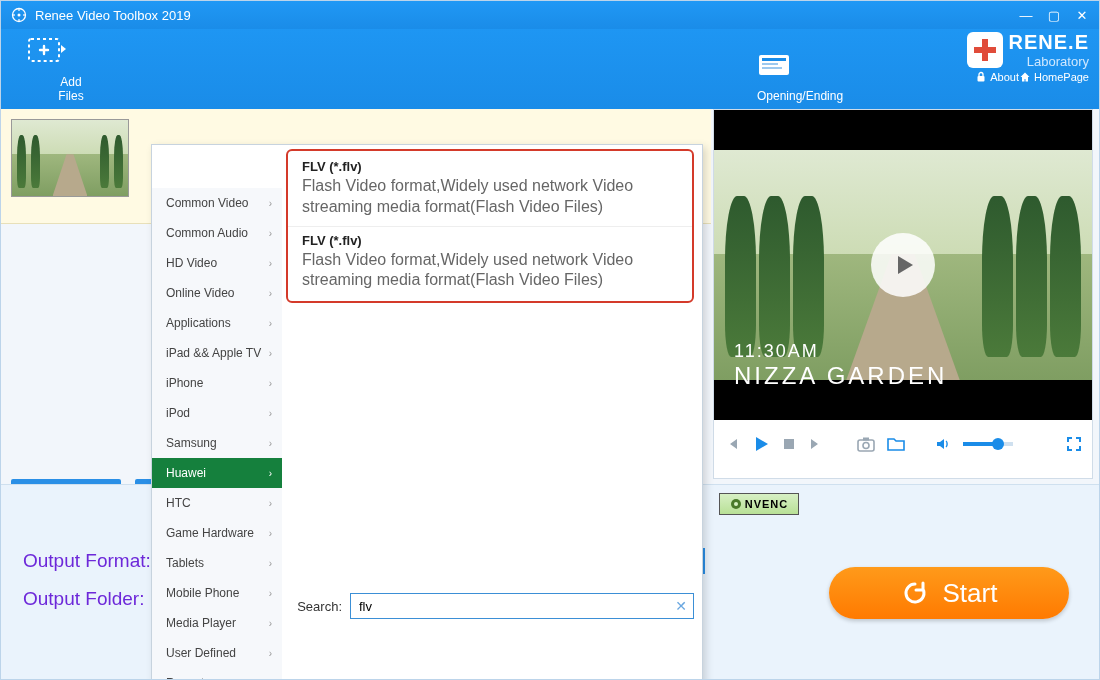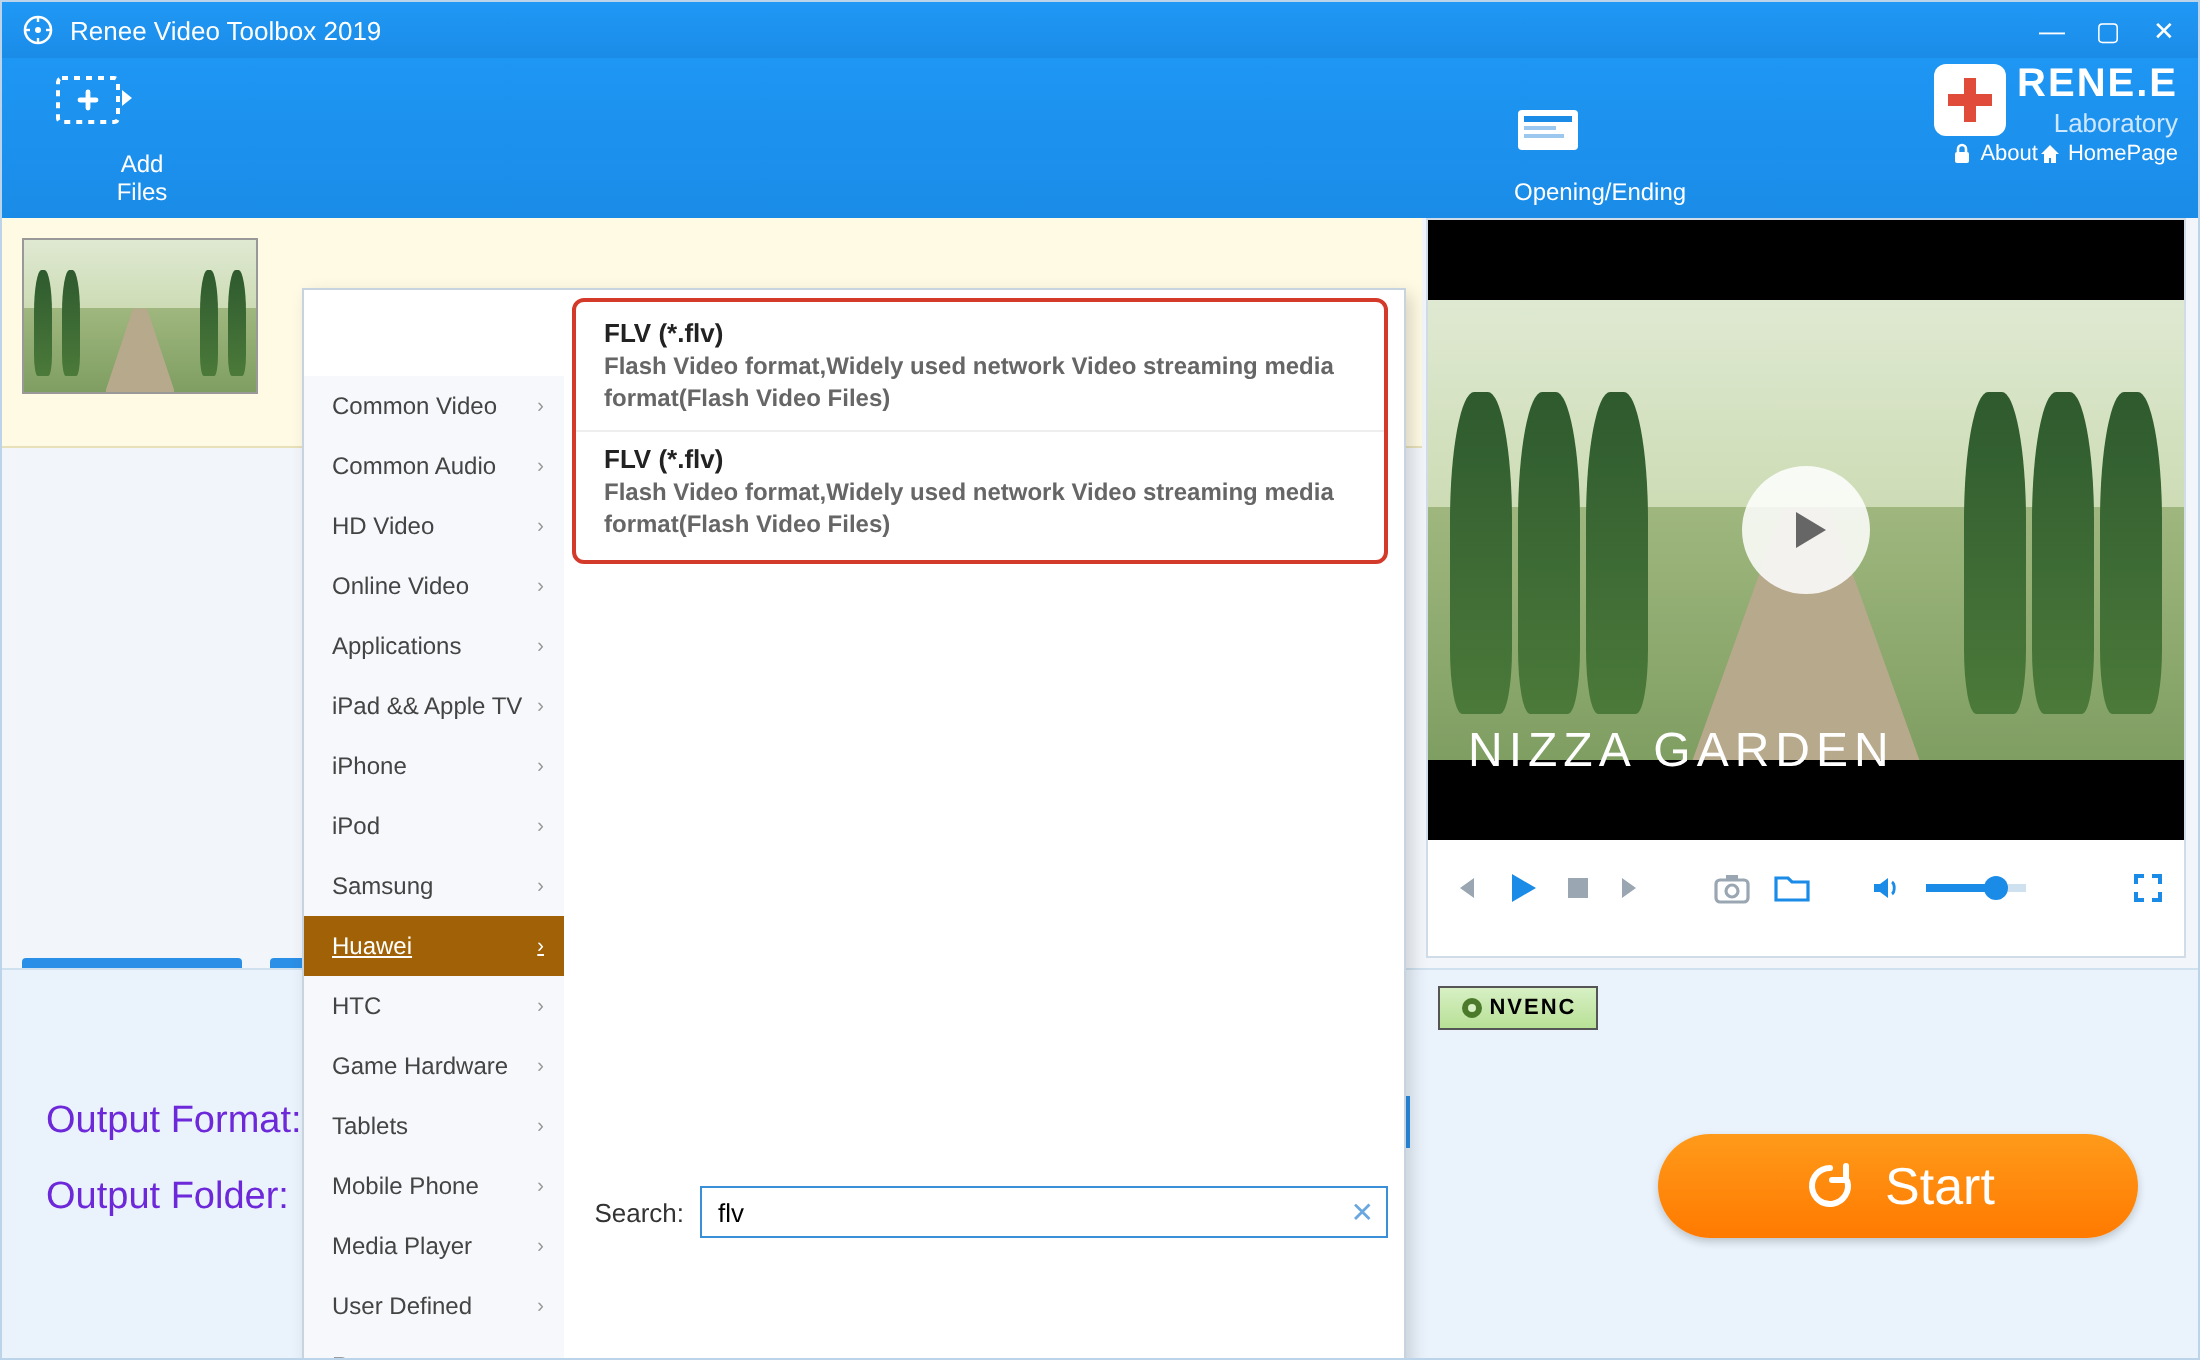--- a/index.html
+++ b/index.html
@@ -52,29 +52,29 @@
   .volslider{width:50px; height:4px; background:#cfe0ef; position:relative;}
   .volslider .fill{position:absolute;left:0;top:0;height:100%;width:70%;background:#1a8ce8;}
   .volslider .knob{position:absolute;left:70%;top:-4px;width:12px;height:12px;border-radius:50%;background:#1a8ce8;transform:translateX(-6px);}
   
   .clearbtns{position:absolute; left:10px; top:370px; display:flex; gap:14px;}
   .smallbtn{width:110px; height:24px; background:#2a8fe6;color:#fff;font-size:13px;display:flex;align-items:center;justify-content:center;cursor:pointer;border-radius:2px;}
   
   .flyout { position:absolute; left:150px; top:35px; width:552px; background:#fff; border:1px solid #c7d3de; box-shadow:3px 3px 8px rgba(0,0,0,0.15); z-index:50;}
   .flyout .catcol { width:130px; float:left; background:#f6f8fb;margin-top:43px;}
   .catitem{height:30px; display:flex; align-items:center; justify-content:space-between; padding:0 10px 0 14px; font-size:12px; color:#444; cursor:pointer; border-bottom:0;}
-  .catitem:hover, .catitem.sel{background:#a16207; color:#fff;text-decoration:underline;}
+  .catitem:hover, .catitem.sel{background:#15803d; color:#fff;}
   .catitem .chev{font-size:10px; color:#999;}
   .catitem.sel .chev, .catitem:hover .chev{color:#fff;}
   .flyout .rescol{ margin-left:130px; min-height:478px; position:relative;}
   .resbox{border:2px solid #d43a2a; border-radius:6px; margin:4px 8px 4px 4px; padding:2px 0;}
   .resitem{padding:6px 14px 8px 14px; cursor:pointer;}
   .resitem:first-child{border-bottom:1px solid #eee;}
   .resitem .rt{font-size:13px; font-weight:bold; color:#222;}
-  .resitem .rd{font-size:12px; color:#666; margin-top:2px; line-height:1.3;font-weight:bold;}
+  .resitem .rd{font-size:16px; color:#666; margin-top:2px; line-height:1.3;}
   .searchrow{position:absolute; left:0; right:8px; bottom:8px; display:flex; align-items:center; padding-left:60px;}
   .searchrow .slbl{width:60px; text-align:right; font-size:13px; color:#333; margin-right:8px; margin-left:-60px;}
   .searchbox{flex:1; height:26px; border:1px solid #3b8fd6; display:flex; align-items:center; padding:0 8px; font-size:13px; position:relative;}
   .searchbox .clear{position:absolute; right:6px; color:#6aa7e0; cursor:pointer; font-size:14px;}
   
   .park{width:100%;height:100%;background:linear-gradient(#dfe9d2 0%,#cddcb5 45%,#9fb77e 45%,#7f9e62 100%);position:relative;}
   .park .path{position:absolute;left:35%;right:35%;top:45%;bottom:0;background:#b7a98c;clip-path:polygon(40% 0,60% 0,100% 100%,0 100%);}
   .park .tree{position:absolute;bottom:10%;width:8%;height:70%;background:linear-gradient(#2e5a2e,#4b7a3a);border-radius:40% 40% 20% 20%;}
 </style>
 </head>
@@ -182,20 +182,21 @@
           <div class="path"></div>
           <div class="tree" style="left:3%"></div>
             <div class="tree" style="left:12%"></div>
             <div class="tree" style="left:21%"></div>
           <div class="tree" style="right:3%"></div>
             <div class="tree" style="right:12%"></div>
             <div class="tree" style="right:21%"></div>
         </div>
       </div>
       <div class="overlaytext">
+        <div class="t1">11:30AM</div>
         <div class="t2">NIZZA GARDEN</div>
       </div>
       <div class="playoverlay">
         <svg width="28" height="28" viewBox="0 0 28 28">
             <path d="M9 5v18l15-9z" fill="#666"></path>
           </svg>
       </div>
     </div>
     <div class="controls">
       <span class="ctrl grey">

